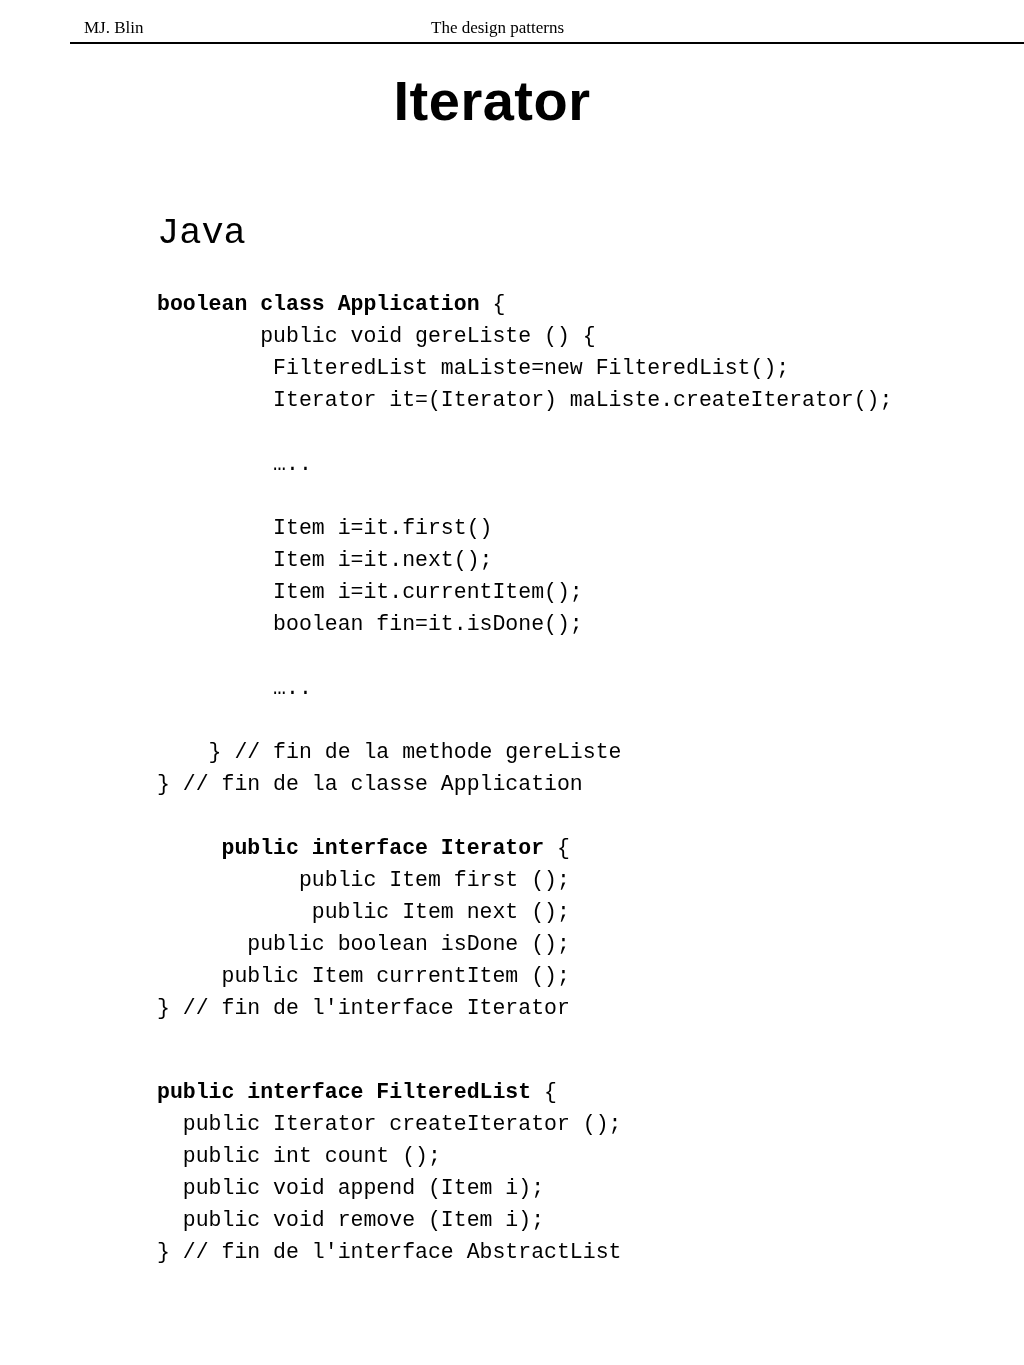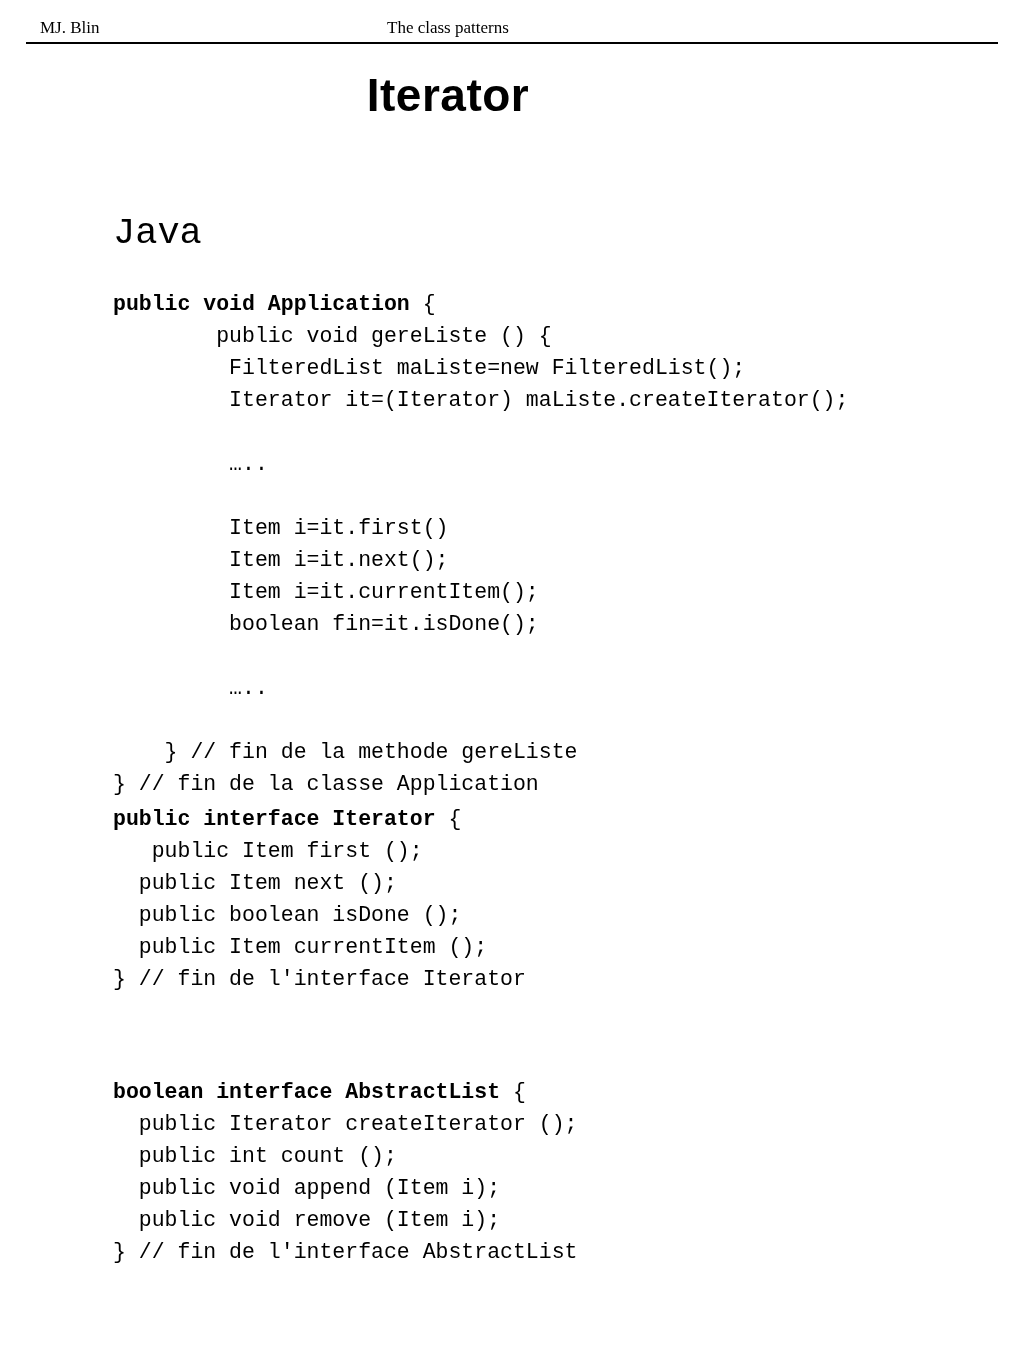--- a/index.html
+++ b/index.html
@@ -13,20 +13,21 @@
     font-family: "Liberation Serif", serif;
     color: #000000;
     position: relative;
     overflow: hidden;
   }
   .page {
     position: relative;
     width: 896px;
     height: 1365px;
     box-sizing: border-box;
+    margin-left: 44px;
   }
   
   .header {
     position: absolute;
     top: 18px;
     left: 40px;
     right: 26px;
     height: 26px;
   }
   .header-left {
@@ -57,21 +58,21 @@
   }
   
   .title-main {
     position: absolute;
     top: 68px;
     left: 0;
     width: 100%;
     text-align: center;
     font-family: "Liberation Sans", sans-serif;
     font-weight: bold;
-    font-size: 46px;
+    font-size: 56px;
     letter-spacing: 0.5px;
   }
   .title-sub {
     position: absolute;
     top: 124px;
     left: 0;
     width: 100%;
     text-align: center;
     font-family: "Liberation Sans", sans-serif;
     font-size: 35px;
@@ -88,41 +89,41 @@
   .code {
     position: absolute;
     left: 113px;
     font-family: "Liberation Mono", monospace;
     font-size: 21.5px;
     line-height: 32px;
     white-space: pre;
     color: #000;
   }
   .blk-app      { top: 288px; }
-  .blk-iterator { top: 803px; }
+  .blk-iterator { top: 832px; text-align: right; }
   .blk-abstract { top: 1076px; }
 
   .code .kw { font-weight: bold; }
 </style>
 </head>
 <body>
 
 <div class="page">
 
   <div class="header">
     <div class="header-left">MJ. Blin</div>
-    <div class="header-center">The class patterns</div>
+    <div class="header-center">The design patterns</div>
   </div>
   <div class="header-rule"></div>
 
   <div class="title-main">Iterator</div>
 
   <div class="section-heading">Java</div>
 
-  <div class="code blk-app"><span class="kw">public void Application</span><span> {</span>
+  <div class="code blk-app"><span class="kw">boolean class Application</span><span> {</span>
 <span>        public void gereListe () {
          FilteredList maListe=new FilteredList();
          Iterator it=(Iterator) maListe.createIterator();
 
          …..
 
          Item i=it.first()
          Item i=it.next();
          Item i=it.currentItem();
          boolean fin=it.isDone();
@@ -132,20 +133,20 @@
     } // fin de la methode gereListe
 } // fin de la classe Application</span></div>
 
   <div class="code blk-iterator"><span class="kw">public interface Iterator</span><span> {</span>
 <span>   public Item first ();
   public Item next ();
   public boolean isDone ();
   public Item currentItem ();
 } // fin de l'interface Iterator</span></div>
 
-  <div class="code blk-abstract"><span class="kw">boolean interface AbstractList</span><span> {</span>
+  <div class="code blk-abstract"><span class="kw">public interface FilteredList</span><span> {</span>
 <span>  public Iterator createIterator ();
   public int count ();
   public void append (Item i);
   public void remove (Item i);
 } // fin de l'interface AbstractList</span></div>
 
 </div>
 
 </body></html>

